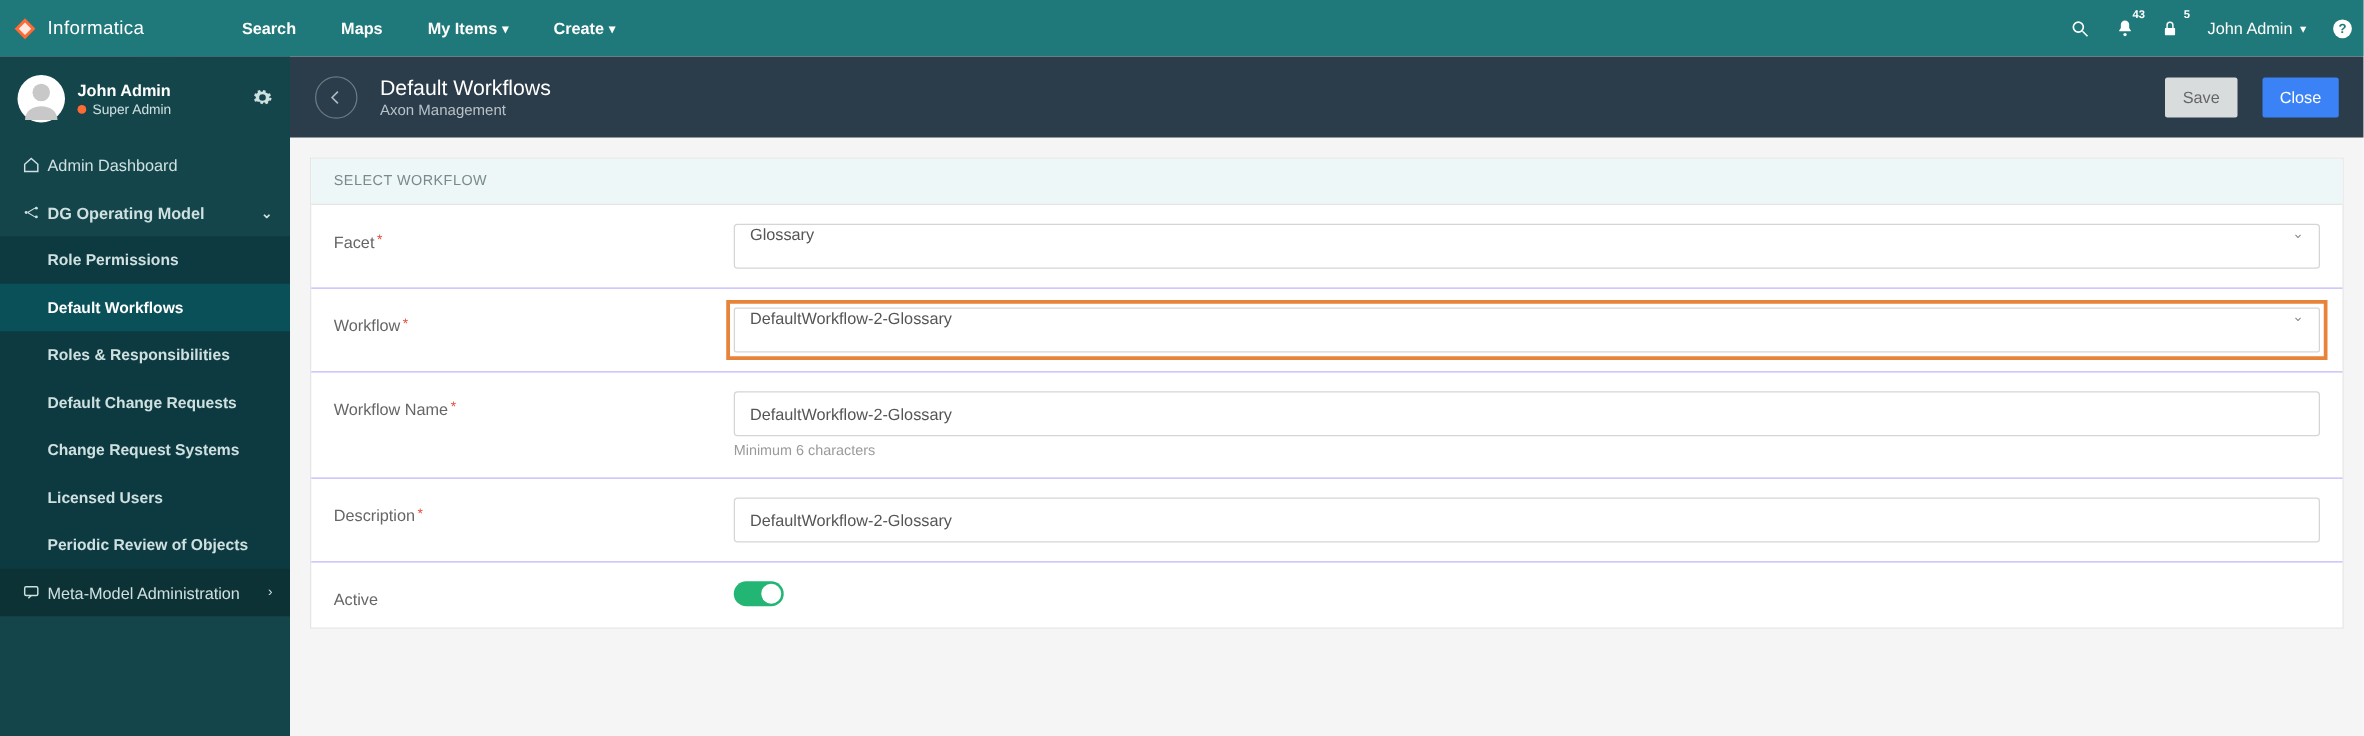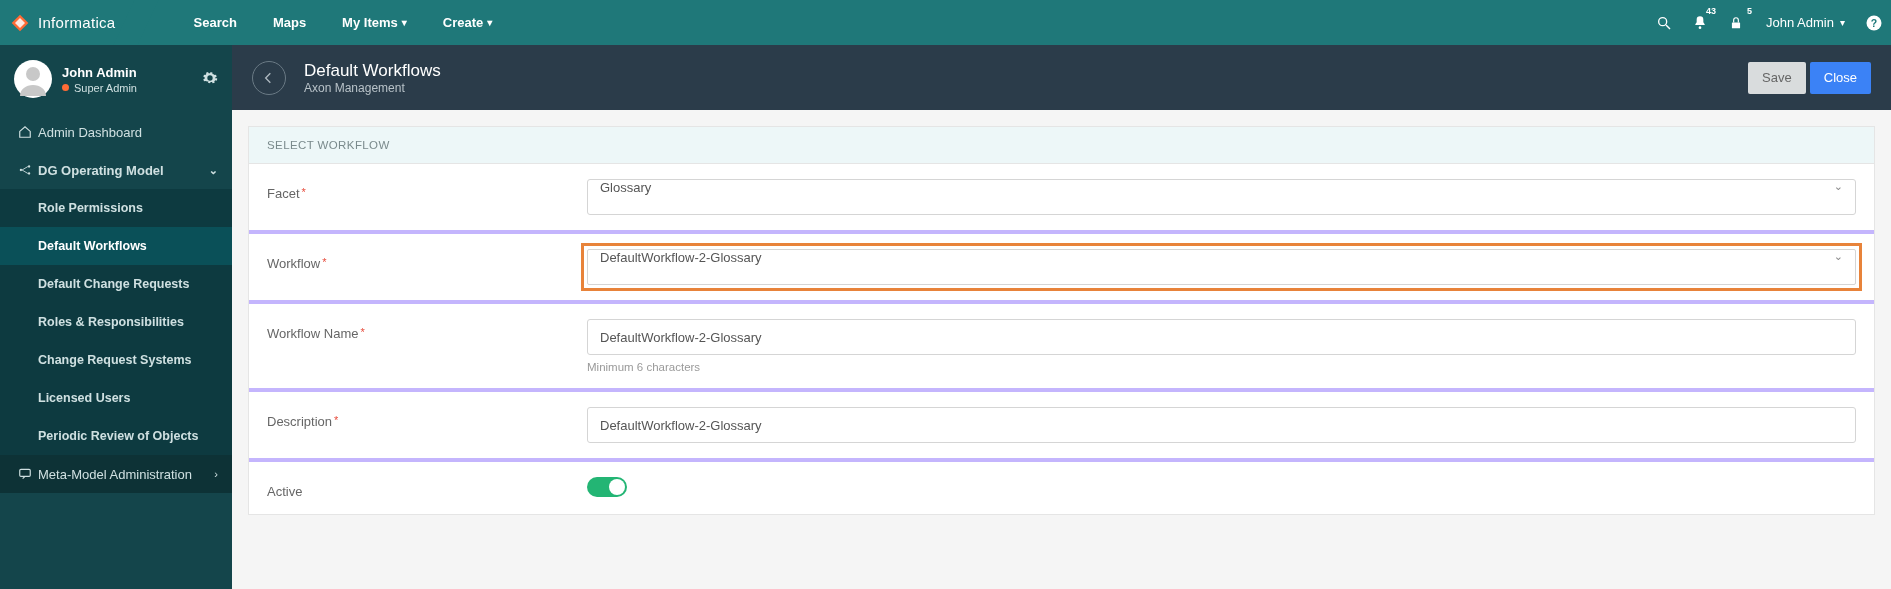--- a/index.html
+++ b/index.html
@@ -35,29 +35,29 @@
 .submenu{list-style:none;background:#0d3a40}
 .submenu .menu-item{padding-left:38px;font-size:12.5px;font-weight:700}
 .submenu .menu-item.active{background:#0a5058;color:#fff;font-weight:600}
 
 .main{flex:1;display:flex;flex-direction:column;overflow:hidden}
 .page-header{height:65px;background:#2b3c4a;color:#fff;display:flex;align-items:center;padding:0 20px}
 .back-circle{width:34px;height:34px;border:1.5px solid #6a7a85;border-radius:50%;display:flex;align-items:center;justify-content:center;cursor:pointer;margin-right:18px}
 .page-titles{flex:1}
 .page-title{font-size:17px;font-weight:400}
 .page-sub{font-size:12px;color:#b8c2c8}
-.header-actions{display:flex;gap:4px}
+.header-actions{display:flex;gap:20px}
 .btn{height:32px;padding:0 14px;border:none;border-radius:2px;font-size:13px;cursor:pointer}
 .btn-save{background:#d9dcdd;color:#666}
 .btn-close{background:#3b82f6;color:#fff}
 
 .content{flex:1;padding:16px;overflow:auto}
 .card{background:#fff;border:1px solid #e5e5e5}
 .card-header{background:#edf7f8;padding:12px 18px;font-size:11.5px;letter-spacing:.4px;color:#7a8a8c;border-bottom:1px solid #e5e5e5}
-.form-row{display:flex;align-items:flex-start;padding:15px 18px;border-bottom:4px solid #c4b5fd}
+.form-row{display:flex;align-items:flex-start;padding:15px 18px;border-bottom:1px solid #c4b5fd}
 .form-row:last-child{border-bottom:none}
 .form-label{width:320px;font-size:13px;color:#666;padding-top:7px}
 .req{color:#e74c3c;font-size:11px;vertical-align:top;margin-left:2px}
 .form-control-wrap{flex:1}
 .select,.input{width:100%;height:36px;border:1px solid #d5d5d5;border-radius:3px;padding:0 12px;font-size:13px;color:#555;background:#fff;display:flex;align-items:flex-start;justify-content:space-between}
 .input{outline:none}
 .select{cursor:pointer;position:relative}
 .select-chev{font-size:11px;color:#888}
 .highlighted{outline:3px solid #e8833a;outline-offset:3px;padding:0}
 .highlighted .select{border-radius:2px}
@@ -177,24 +177,24 @@
       </li>
     </ul>
     <ul class="submenu">
       <li class="menu-item">
           <span>Role Permissions</span>
         </li>
       <li class="menu-item active">
           <span>Default Workflows</span>
         </li>
       <li class="menu-item">
+          <span>Roles &amp; Responsibilities</span>
+        </li>
+      <li class="menu-item">
           <span>Default Change Requests</span>
-        </li>
-      <li class="menu-item">
-          <span>Roles &amp; Responsibilities</span>
         </li>
       <li class="menu-item">
           <span>Change Request Systems</span>
         </li>
       <li class="menu-item">
           <span>Licensed Users</span>
         </li>
       <li class="menu-item">
           <span>Periodic Review of Objects</span>
         </li>

